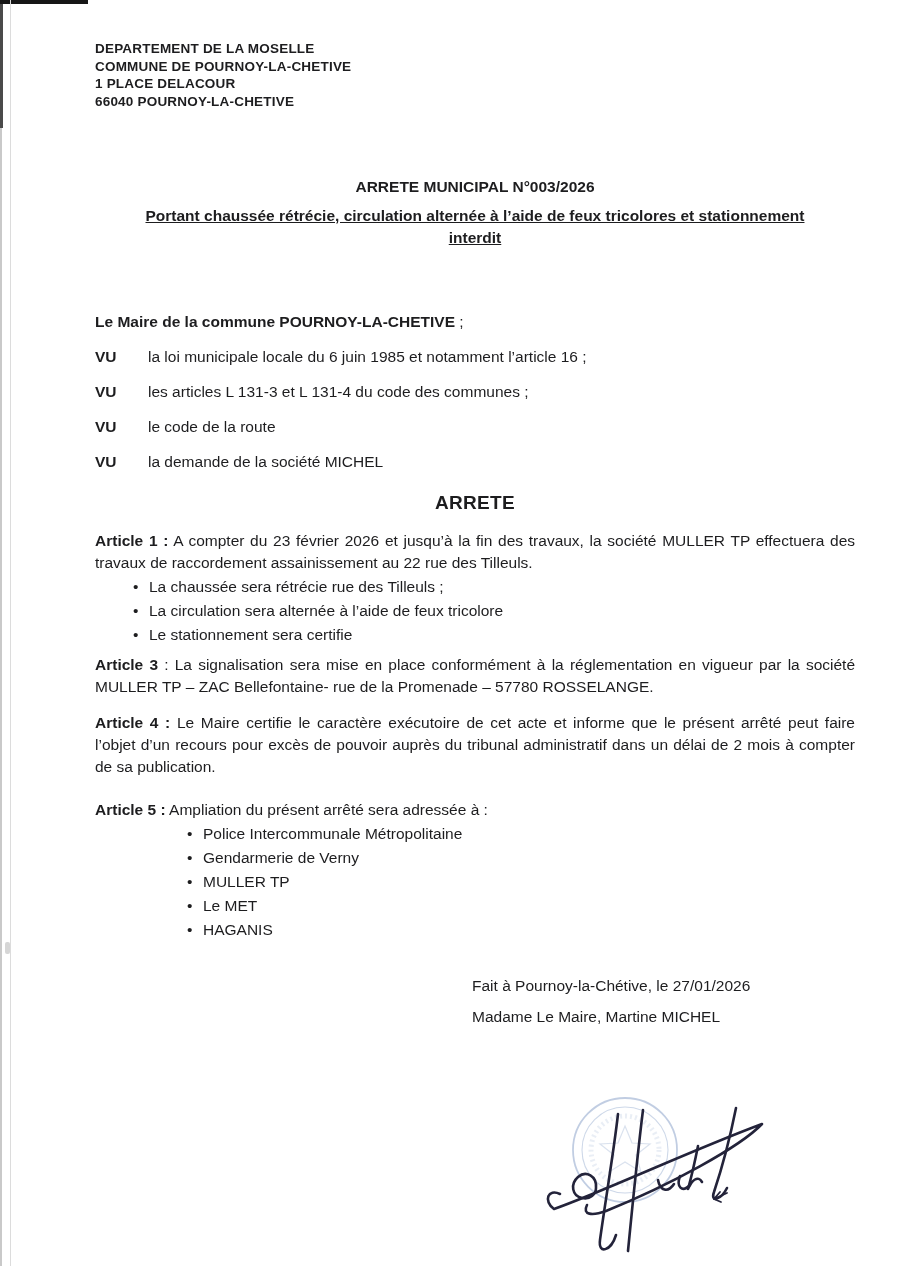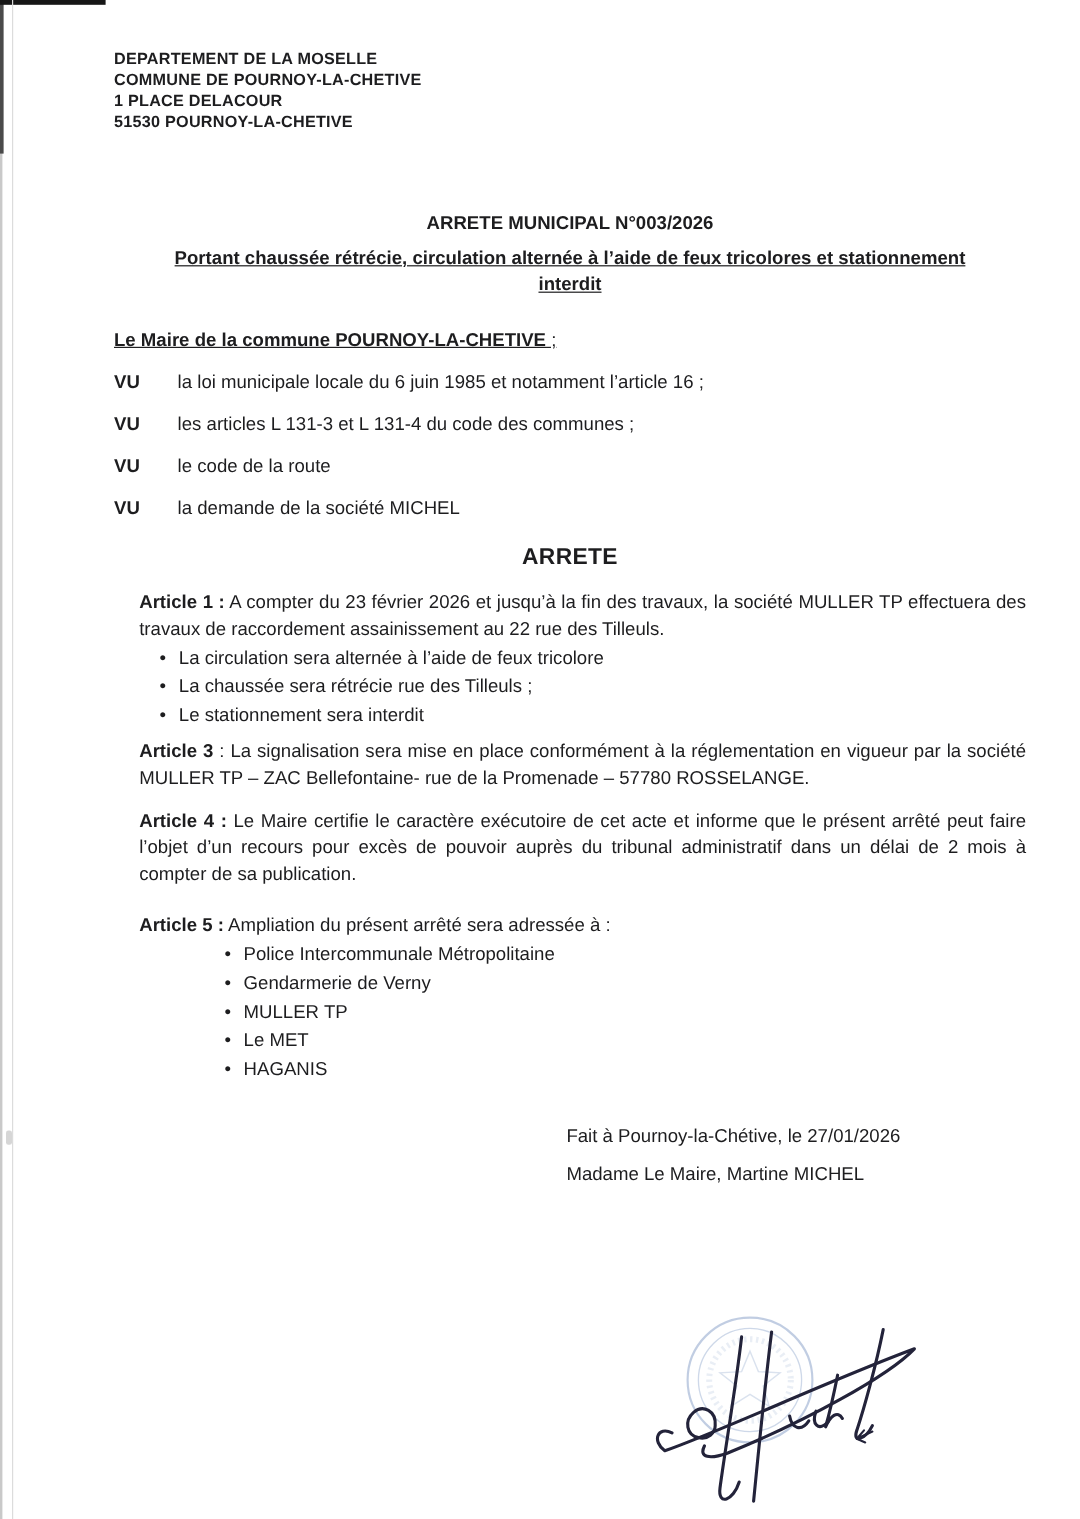--- a/index.html
+++ b/index.html
@@ -25,31 +25,31 @@
   p { margin: 0; }
   .b { font-weight: bold; }
 
   .sender { font-size: 13.5px; font-weight: bold; line-height: 17.5px; letter-spacing: 0.2px; }
 
   .title    { margin-top: 66px; text-align: center; font-size: 16px;  font-weight: bold; line-height: 22px; }
   .subtitle { margin-top: 7px;  text-align: center; font-size: 15.5px; font-weight: bold; line-height: 22px; padding: 0 40px; text-decoration: underline; }
 
   .body-text { font-size: 15.5px; line-height: 22px; }
 
-  .opening { margin-top: 24px; text-decoration: underline; }
+  .opening { margin-top: 62px; }
 
   .vu-row { display: flex; margin-top: 13px; }
   .vu-row:first-of-type { margin-top: 12px; }
   .vu-label { font-weight: bold; width: 53px; flex: 0 0 53px; }
 
   .considerant { margin-top: 7px; text-align: justify; }
 
   .decree-heading { margin-top: 16px; text-align: center; font-size: 19px; font-weight: bold; line-height: 27px; letter-spacing: 0.3px; }
 
-  .article  { margin-top: 14px; margin-left: 21px; }
+  .article  { margin-top: 14px; }
   .a1 { margin-top: 14px; text-align: justify; }
   .a2 { margin-top: 22px; }
   .a3 { margin-top: 8px;  text-align: justify; }
   .a4 { margin-top: 14px; text-align: justify; }
   .a5 { margin-top: 21px; }
 
   .bullets-a2 .bullet-item { padding-left: 54px; position: relative; margin-top: 2px; line-height: 22px; }
   .bullets-a2 .bullet-item::before { content: "•"; position: absolute; left: 38px; }
   .bullets-a2 { margin-top: 2px; }
 
@@ -73,21 +73,21 @@
   <div class="scan-corner-bar"></div>
   <div class="scan-inner-line"></div>
   <div class="scan-smudge"></div>
 
   <div class="content">
 
     <div class="sender">
       <p>DEPARTEMENT DE LA MOSELLE</p>
       <p>COMMUNE DE POURNOY-LA-CHETIVE</p>
       <p>1 PLACE DELACOUR</p>
-      <p>51530 POURNOY-LA-CHETIVE</p>
+      <p>66040 POURNOY-LA-CHETIVE</p>
     </div>
 
     <p class="title body-text">ARRETE MUNICIPAL N°003/2026</p>
     <p class="subtitle">Portant chaussée rétrécie, circulation alternée à l’aide de feux tricolores et stationnement interdit</p>
 
     <p class="opening body-text"><span class="b">Le Maire de la commune POURNOY-LA-CHETIVE</span><span> ;</span></p>
 
     <div class="vu-row body-text">
       <span class="vu-label">VU</span>
       <span>la loi municipale locale du 6 juin 1985 et notamment l’article 16 ;</span>
@@ -104,23 +104,23 @@
       <span class="vu-label">VU</span>
       <span>la demande de la société MICHEL</span>
     </div>
 
 
     <p class="decree-heading">ARRETE</p>
 
     <p class="article a1 body-text"><span class="b">Article 1 :</span><span> </span><span>A compter du 23 février 2026 et jusqu’à la fin des travaux, la société MULLER TP effectuera des travaux de raccordement assainissement au 22 rue des Tilleuls.</span></p>
 
     <div class="bullets-a2 body-text">
+      <div class="bullet-item">La chaussée sera rétrécie rue des Tilleuls ;</div>
       <div class="bullet-item">La circulation sera alternée à l’aide de feux tricolore</div>
-      <div class="bullet-item">La chaussée sera rétrécie rue des Tilleuls ;</div>
-      <div class="bullet-item">Le stationnement sera interdit</div>
+      <div class="bullet-item">Le stationnement sera certifie</div>
     </div>
 
     <p class="article a3 body-text"><span class="b">Article 3</span><span> : </span><span>La signalisation sera mise en place conformément à la réglementation en vigueur par la société MULLER TP – ZAC Bellefontaine- rue de la Promenade – 57780 ROSSELANGE.</span></p>
 
     <p class="article a4 body-text"><span class="b">Article 4 :</span><span> </span><span>Le Maire certifie le caractère exécutoire de cet acte et informe que le présent arrêté peut faire l’objet d’un recours pour excès de pouvoir auprès du tribunal administratif dans un délai de 2 mois à compter de sa publication.</span></p>
 
     <p class="article a5 body-text"><span class="b">Article 5 :</span><span> </span><span>Ampliation du présent arrêté sera adressée à :</span></p>
     <div class="bullets-a5 body-text">
       <div class="bullet-item">Police Intercommunale Métropolitaine</div>
       <div class="bullet-item">Gendarmerie de Verny</div>

